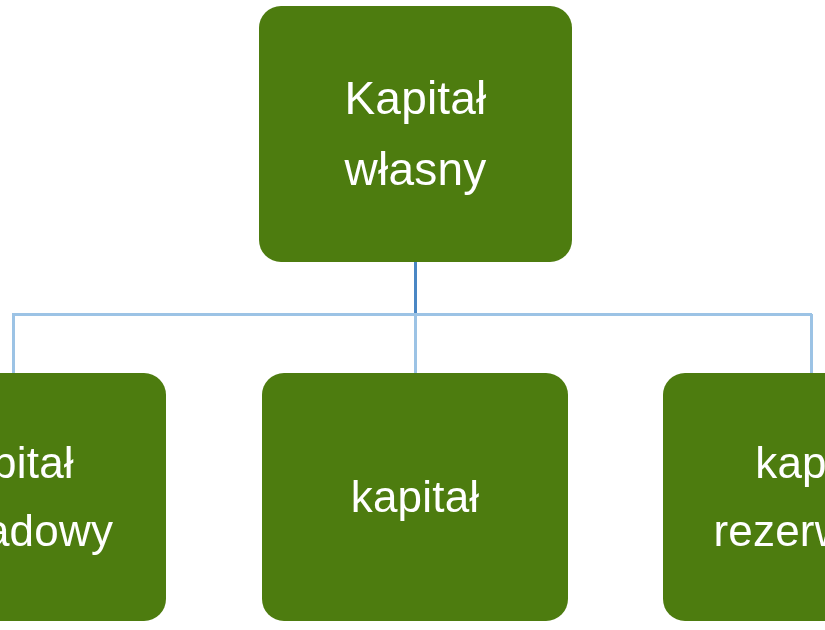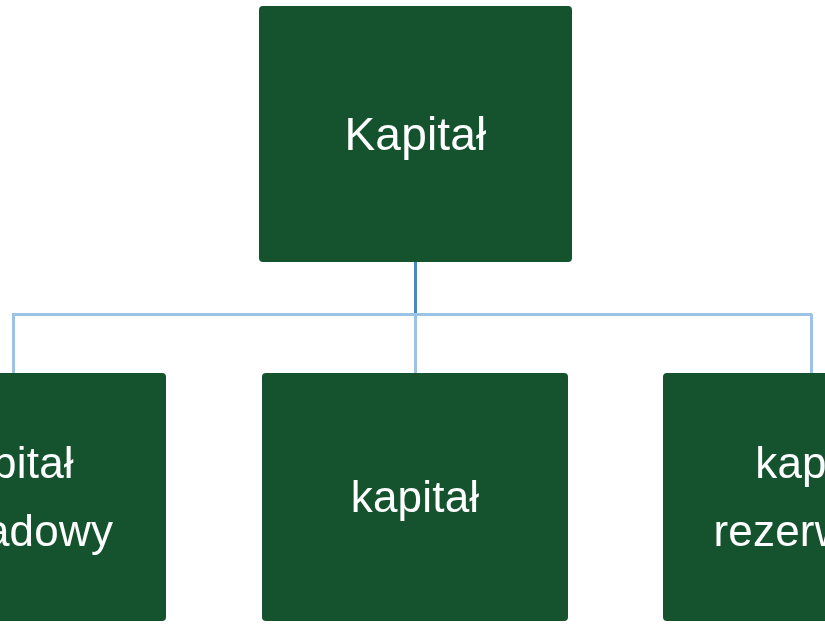--- a/index.html
+++ b/index.html
@@ -26,22 +26,22 @@
     top: 0;
     width: 825px;
     height: 630px;
     pointer-events: none;
   }
 
   
   .node {
     position: absolute;
     box-sizing: border-box;
-    background: #14532d;
-    border-radius: 4px;
+    background: #4d7c0f;
+    border-radius: 22px;
     display: flex;
     align-items: center;
     justify-content: center;
     text-align: center;
     color: #FFFFFF;
     font-weight: 400;
     line-height: 1.54;
     letter-spacing: 0.2px;
     white-space: nowrap;
   }
@@ -95,20 +95,21 @@
     <line x1="13.5" y1="314" x2="13.5" y2="373" stroke="#9CC3E5" stroke-width="3"></line>
 
     <line x1="415.5" y1="314" x2="415.5" y2="373" stroke="#9CC3E5" stroke-width="3"></line>
 
     <line x1="811.5" y1="314" x2="811.5" y2="373" stroke="#9CC3E5" stroke-width="3"></line>
   </svg>
 
   <div class="node node-root">
     <div>
       <span class="node-label">Kapitał</span>
+      <span class="node-label">własny</span>
     </div>
   </div>
 
   <div class="node node-child node-left">
     <div>
       <span class="node-label">kapitał</span>
       <span class="node-label">zakładowy</span>
     </div>
   </div>
 

